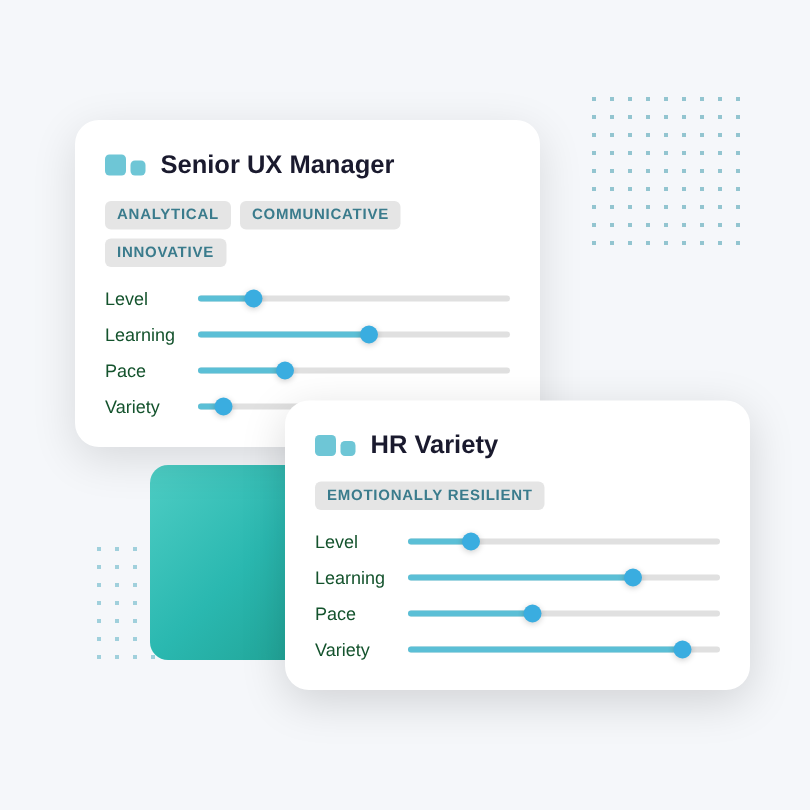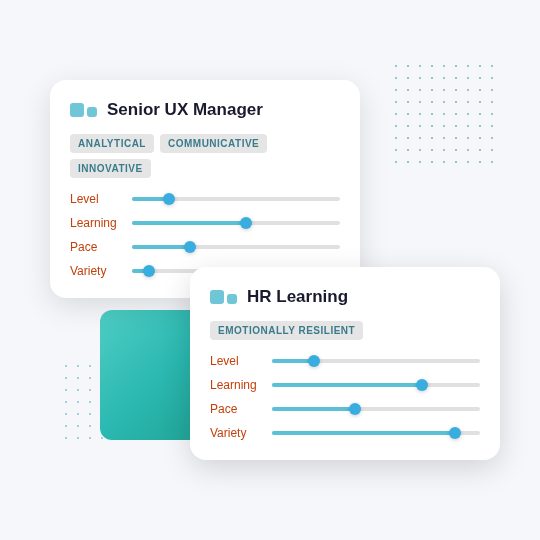--- a/index.html
+++ b/index.html
@@ -140,21 +140,21 @@
     }
 
     .slider-row {
       display: flex;
       align-items: center;
       gap: 10px;
     }
 
     .slider-label {
       font-size: 12px;
-      color: #c2410c;
+      color: #14532d;
       width: 52px;
       flex-shrink: 0;
     }
 
     .slider-track {
       flex: 1;
       height: 4px;
       background: #e0e0e0;
       border-radius: 2px;
       position: relative;
@@ -233,21 +233,21 @@
       </div>
     </div>
   </div>
 
   <div class="card-2">
     <div class="card-header">
       <div class="card-icon">
         <div class="icon-sq"></div>
         <div class="icon-sq small"></div>
       </div>
-      <span class="card-title">HR Learning</span>
+      <span class="card-title">HR Variety</span>
     </div>
     <div class="tags">
       <span class="tag">EMOTIONALLY RESILIENT</span>
     </div>
     <div class="sliders">
       <div class="slider-row">
         <span class="slider-label">Level</span>
         <div class="slider-track">
           <div class="slider-fill" style="width:20%;"></div>
           <div class="slider-thumb" style="left:calc(20% - 6px);"></div>

